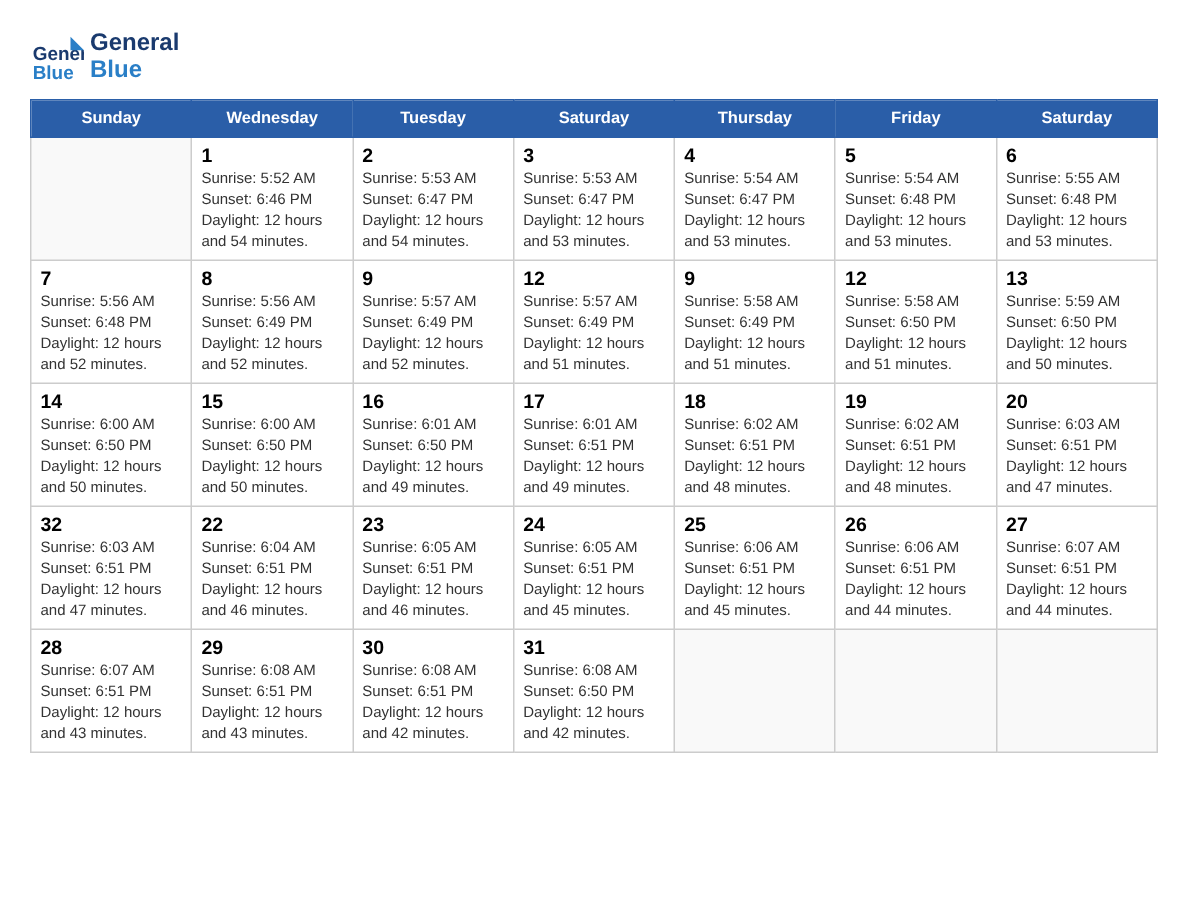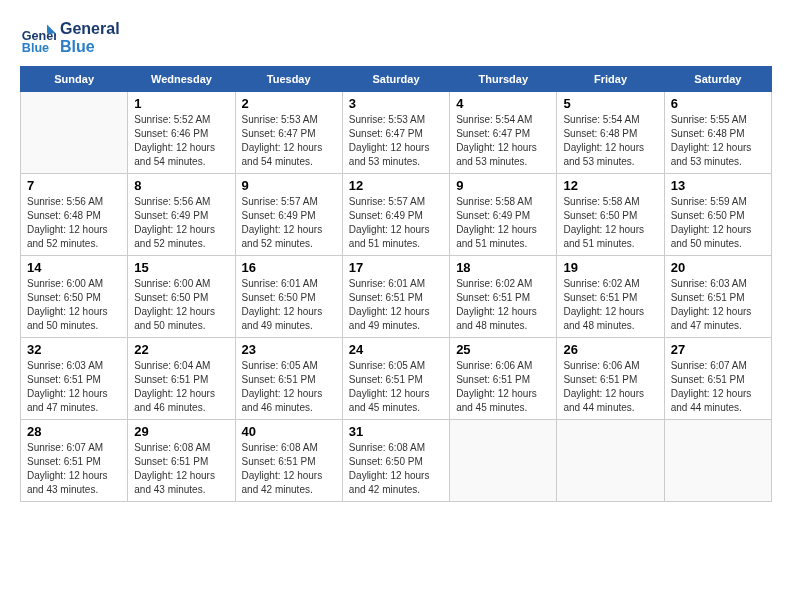--- a/index.html
+++ b/index.html
@@ -231,21 +231,21 @@
       <tr>
         <td>
           <span class="day-num">28</span>
           <div class="day-info">Sunrise: 6:07 AM<br>Sunset: 6:51 PM<br>Daylight: 12 hours<br>and 43 minutes.</div>
         </td>
         <td>
           <span class="day-num">29</span>
           <div class="day-info">Sunrise: 6:08 AM<br>Sunset: 6:51 PM<br>Daylight: 12 hours<br>and 43 minutes.</div>
         </td>
         <td>
-          <span class="day-num">40</span>
+          <span class="day-num">30</span>
           <div class="day-info">Sunrise: 6:08 AM<br>Sunset: 6:51 PM<br>Daylight: 12 hours<br>and 42 minutes.</div>
         </td>
         <td>
           <span class="day-num">31</span>
           <div class="day-info">Sunrise: 6:08 AM<br>Sunset: 6:50 PM<br>Daylight: 12 hours<br>and 42 minutes.</div>
         </td>
         <td class="empty"></td>
         <td class="empty"></td>
         <td class="empty"></td>
       </tr>

